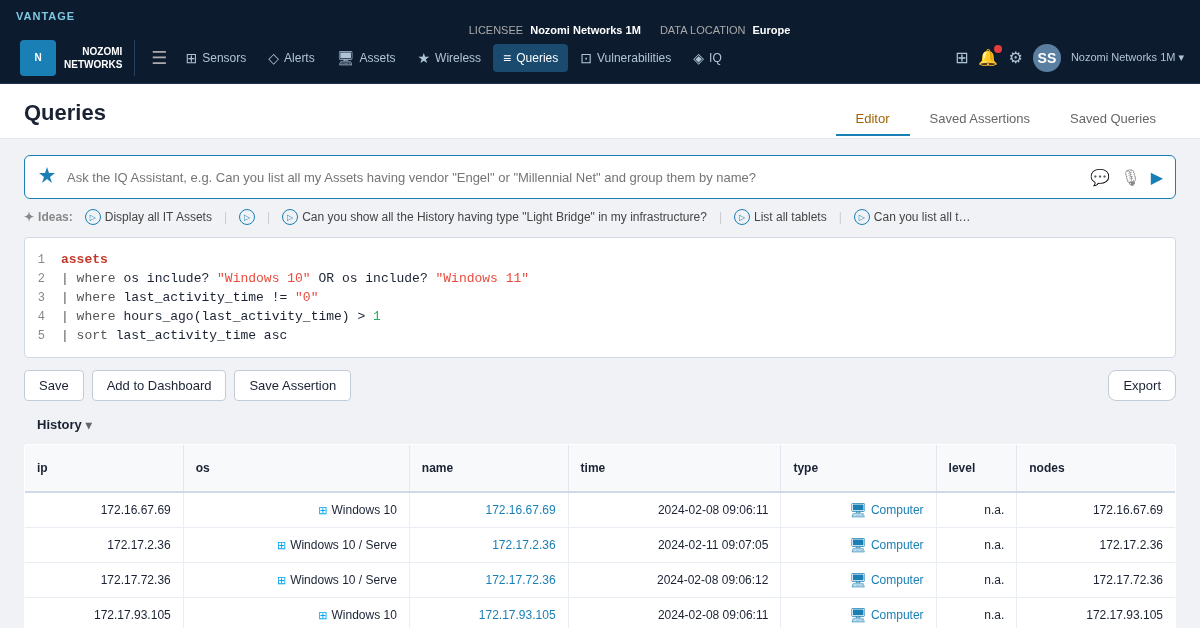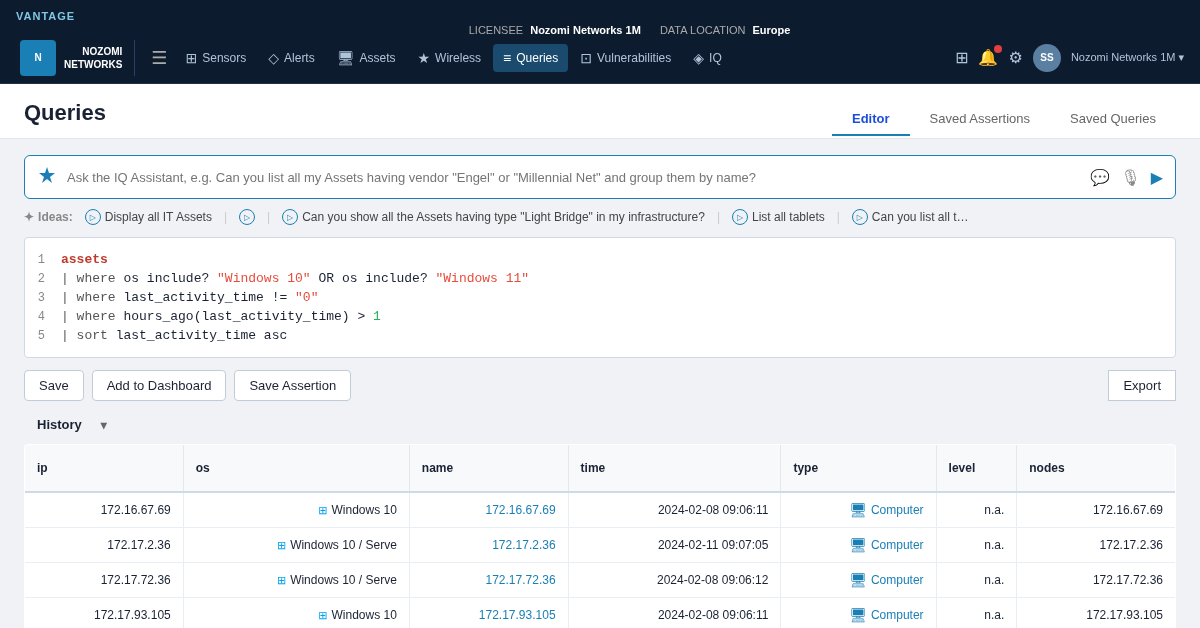--- a/index.html
+++ b/index.html
@@ -61,39 +61,39 @@
     .nav-right { display: flex; align-items: center; gap: 10px; padding-right: 8px; }
     .nav-right-icon { color: #b0c4d8; font-size: 16px; cursor: pointer; position: relative; }
     .notification-dot {
       position: absolute; top: -3px; right: -3px;
       width: 8px; height: 8px; background: #e53e3e;
       border-radius: 50%;
     }
     .avatar {
       width: 28px; height: 28px; background: #5a7fa0;
       border-radius: 50%; display: flex; align-items: center; justify-content: center;
-      color: #fff; font-size: 10px; font-weight: 700; cursor: pointer;
+      color: #fff; font-size: 14px; font-weight: 700; cursor: pointer;
     }
     .licensee-text { color: #b0c4d8; font-size: 11px; white-space: nowrap; }
 
     
     .page-header {
       background: #fff;
       padding: 16px 24px 0;
       border-bottom: 1px solid #e2e8f0;
     }
     .page-header-top { display: flex; justify-content: space-between; align-items: center; }
     .page-title { font-size: 22px; font-weight: 700; color: #1a2233; padding-bottom: 12px; }
     .tabs { display: flex; gap: 0; }
     .tab {
       padding: 8px 20px; font-size: 13px; color: #666;
       cursor: pointer; border-bottom: 2px solid transparent;
       white-space: nowrap;
     }
-    .tab.active { color: #1d4ed8; border-bottom: 2px solid #1a7fb5; font-weight: 700; }
+    .tab.active { color: #a16207; border-bottom: 2px solid #1a7fb5; font-weight: 400; }
 
     
     .main-content { padding: 16px 24px; }
 
     
     .search-bar {
       display: flex; align-items: center;
       border: 1.5px solid #1a7fb5; border-radius: 6px;
       background: #fff; padding: 0 12px; gap: 10px; height: 44px;
       margin-bottom: 10px;
@@ -142,26 +142,26 @@
       background: #1a7fb5; color: #fff; border: none; padding: 8px 16px;
       border-radius: 4px; font-size: 13px; cursor: pointer; font-weight: 600;
     }
     .btn-secondary {
       background: #fff; color: #1a2233; border: 1px solid #c0cdd8;
       padding: 7px 14px; border-radius: 4px; font-size: 13px; cursor: pointer;
     }
     .btn-export {
       margin-left: auto;
       background: #fff; color: #1a2233; border: 1px solid #c0cdd8;
-      padding: 7px 14px; border-radius: 0; font-size: 13px; cursor: pointer;
+      padding: 7px 14px; border-radius: 8px; font-size: 13px; cursor: pointer;
     }
 
     
     .history-bar {
-      display: flex; align-items: center; gap: 19px;
+      display: flex; align-items: center; gap: 4px;
       font-size: 13px; font-weight: 600; color: #1a2233;
       margin-bottom: 12px;
       padding-left: 13px;
     }
     .history-bar .chevron { font-size: 12px; color: #666; }
 
     
     .data-table { width: 100%; border-collapse: collapse; background: #fff; border-radius: 4px; overflow: hidden; border: 1px solid #e2e8f0; }
     .data-table thead tr { background: #f7f9fb; border-bottom: 2px solid #d0dae6; }
     .data-table th { padding: 16px 12px; text-align: left; font-weight: 700; font-size: 12px; color: #1a2233; border-right: 1px solid #e2e8f0; white-space: nowrap; }
@@ -277,21 +277,21 @@
       <span class="play-icon">▷</span>
       <span>Display all IT Assets</span>
     </span>
     <span style="color:#ccc">|</span>
     <span class="idea-chip">
       <span class="play-icon">▷</span>
     </span>
     <span style="color:#ccc">|</span>
     <span class="idea-chip">
       <span class="play-icon">▷</span>
-      <span>Can you show all the Assets having type "Light Bridge" in my infrastructure?</span>
+      <span>Can you show all the History having type "Light Bridge" in my infrastructure?</span>
     </span>
     <span style="color:#ccc">|</span>
     <span class="idea-chip">
       <span class="play-icon">▷</span>
       <span>List all tablets</span>
     </span>
     <span style="color:#ccc">|</span>
     <span class="idea-chip">
       <span class="play-icon">▷</span>
       <span>Can you list all t…</span>

